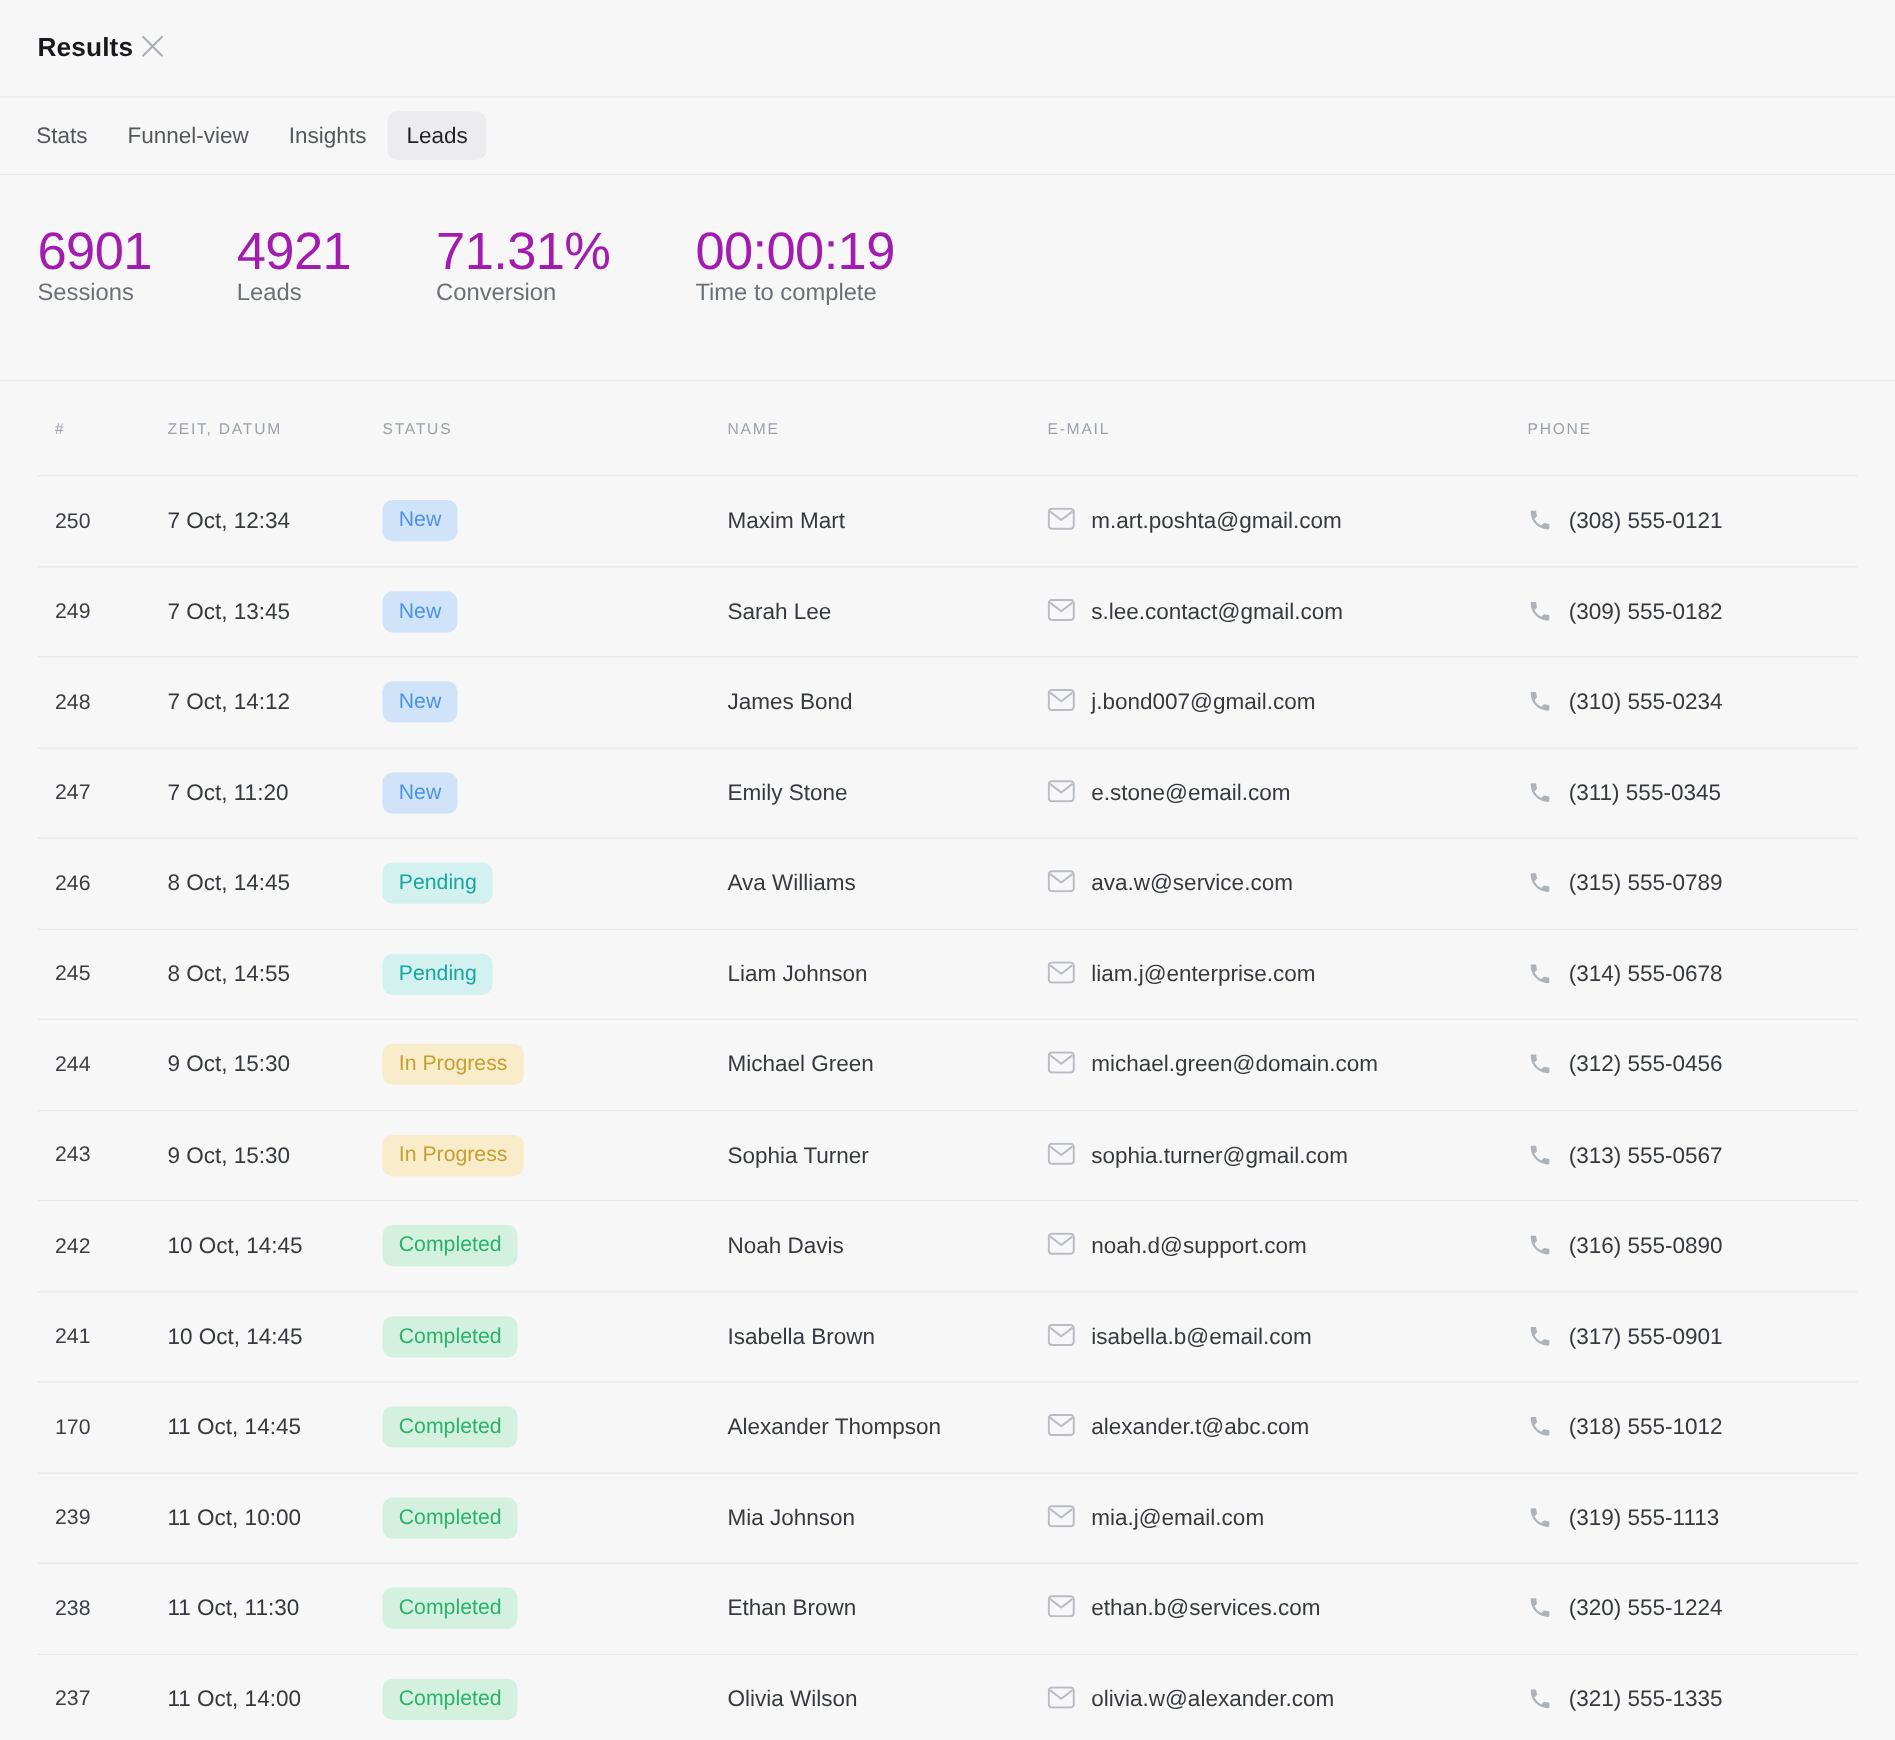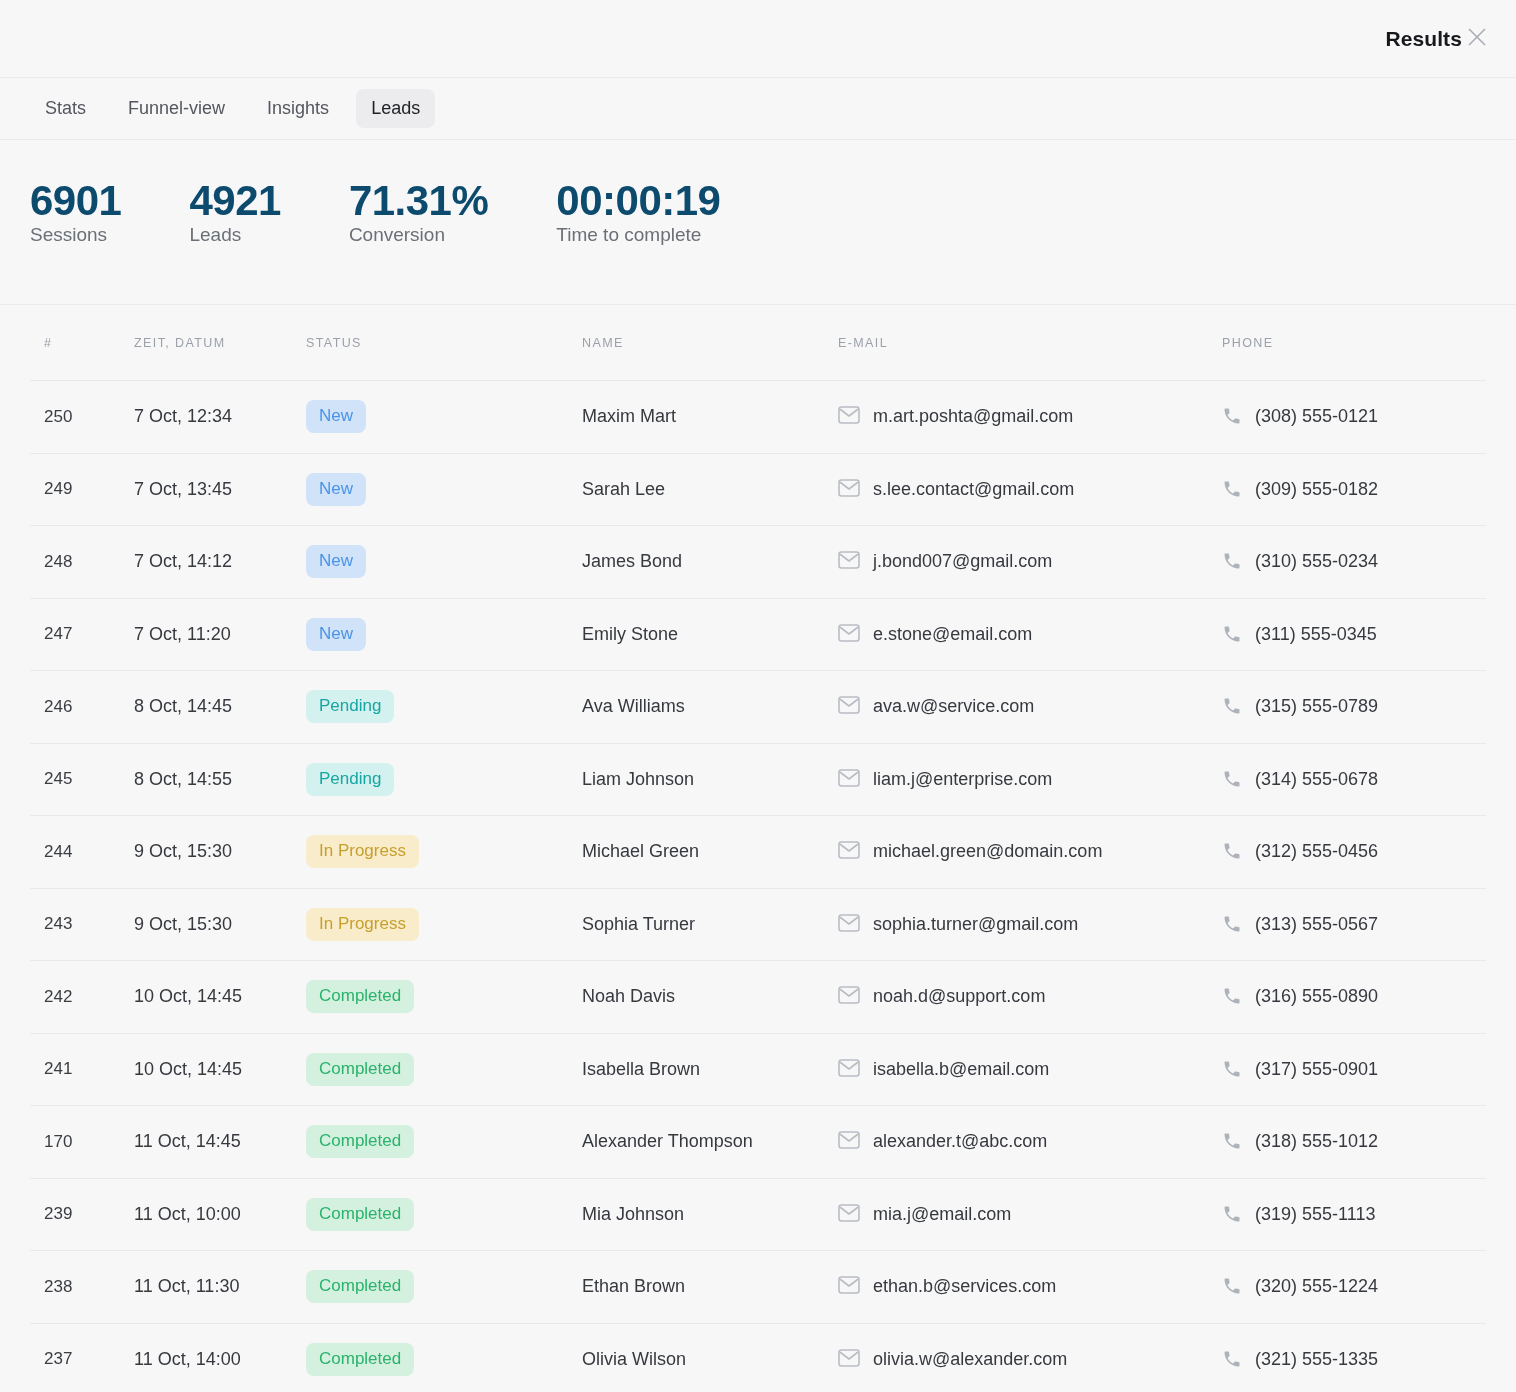--- a/index.html
+++ b/index.html
@@ -7,49 +7,49 @@
     width:1516px; height:1392px; overflow:hidden;
     background:#f7f7f8;
     font-family:"Liberation Sans", sans-serif;
     color:#36393e;
   }
   .panel { width:100%; height:100%; }
 
   
   .titlebar {
     height:78px; padding:0 30px;
-    display:flex; align-items:center; justify-content:flex-end;
+    display:flex; align-items:center; justify-content:flex-start;
     border-bottom:1px solid #eaebed;
   }
   .title { font-size:21px; font-weight:bold; color:#17191c; letter-spacing:.1px; }
   .close-btn {
     width:30px; height:30px; border:none; background:transparent; cursor:pointer;
     display:flex; align-items:center; justify-content:center; margin-right:-6px;
   }
 
   
   .tabs {
-    height:62px; padding:0 30px;
-    display:flex; align-items:center; gap:12px;
+    height:62px; padding:0 14px;
+    display:flex; align-items:center; gap:2px;
     border-bottom:1px solid #eaebed;
   }
   .tab {
     font-size:18px; color:#54575d; padding:9px 15px; border-radius:8px;
     background:transparent; border:none; cursor:pointer; white-space:nowrap;
     font-family:inherit;
   }
   .tab.active { background:#ececee; color:#1f2124; }
 
   
   .stats {
     height:165px; padding:38px 30px 0 30px;
     display:flex; gap:68px; align-items:flex-start;
     border-bottom:1px solid #eaebed;
   }
-  .stat-value { font-size:42px; font-weight:bold; color:#0c4a6e; letter-spacing:-.5px; line-height:1.1; }
+  .stat-value { font-size:42px; font-weight:normal; color:#a21caf; letter-spacing:-.5px; line-height:1.1; }
   .stat-label { font-size:19px; color:#6b7076; }
 
   
   .table { padding:0 30px; }
   .thead, .tr {
     display:grid;
     grid-template-columns:90px 172px 276px 256px 1fr 278px;
     align-items:center;
   }
   .thead { height:75px; }

